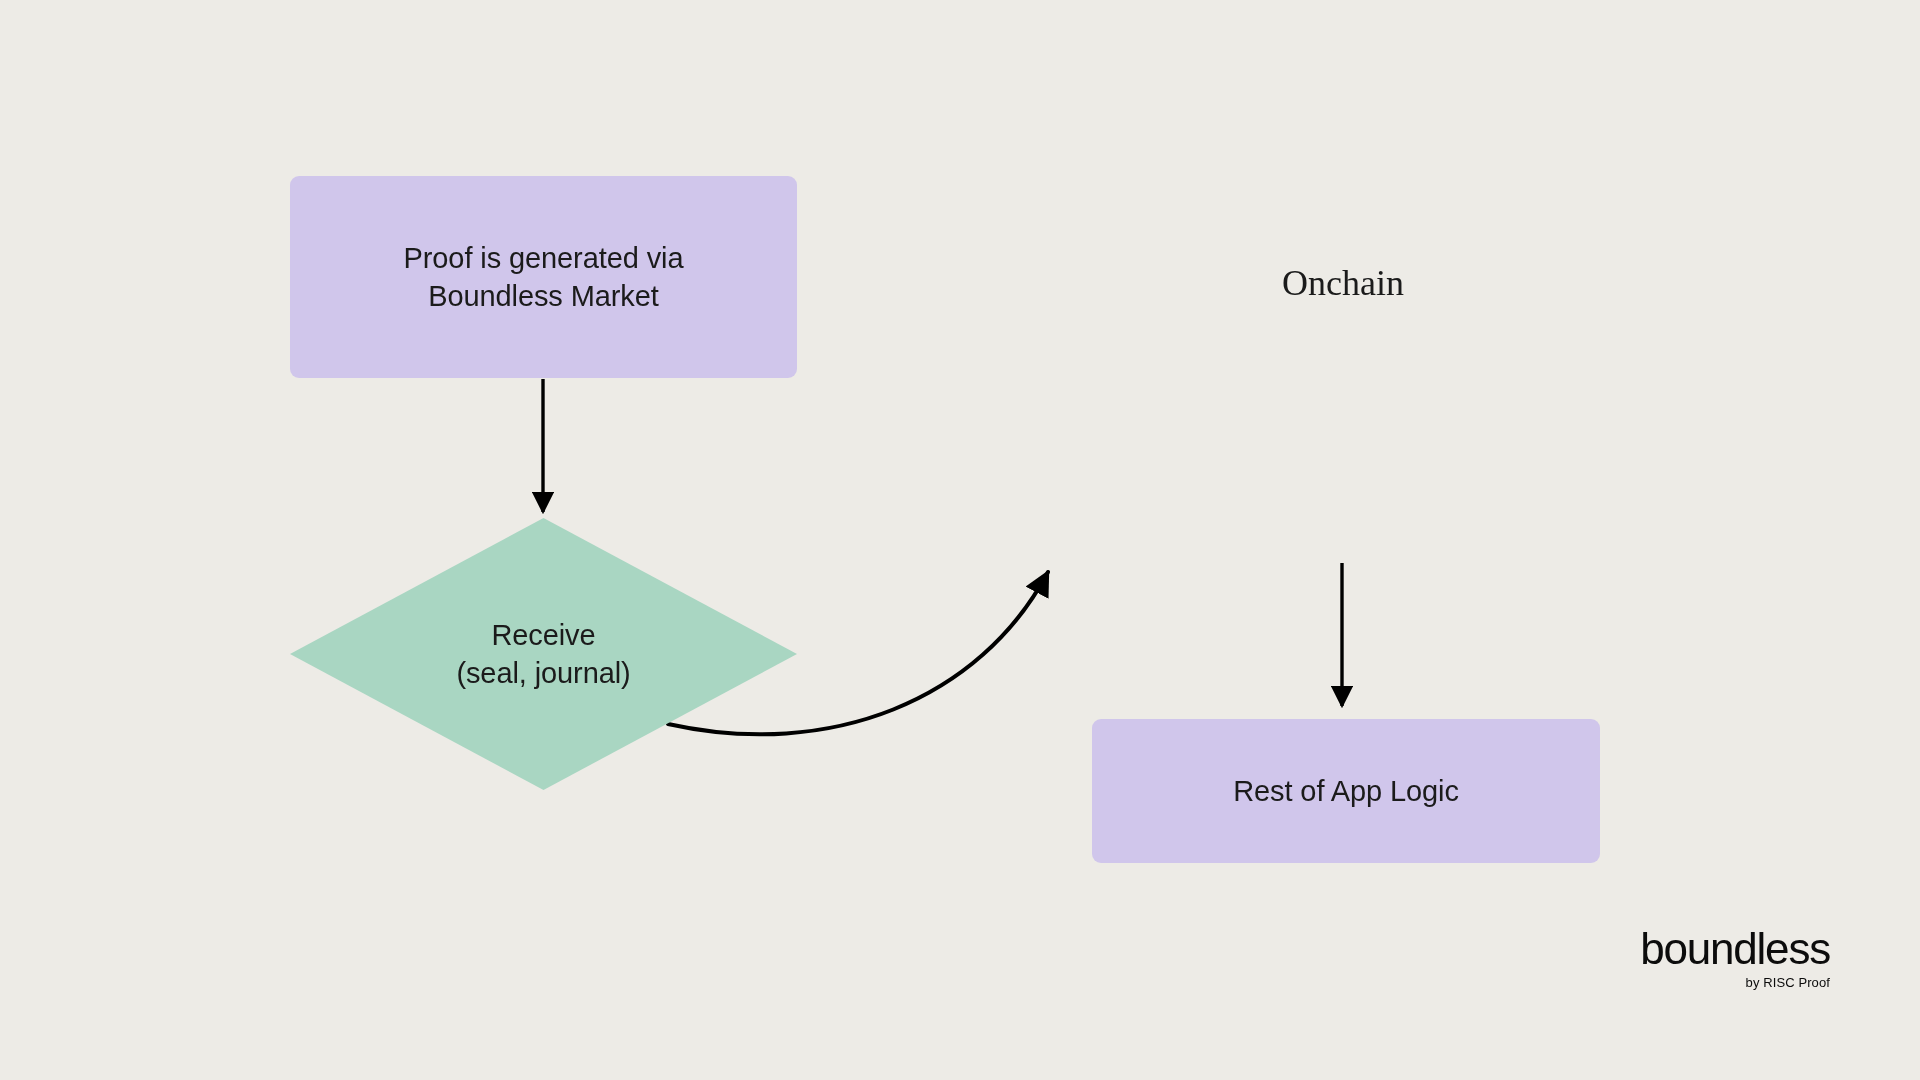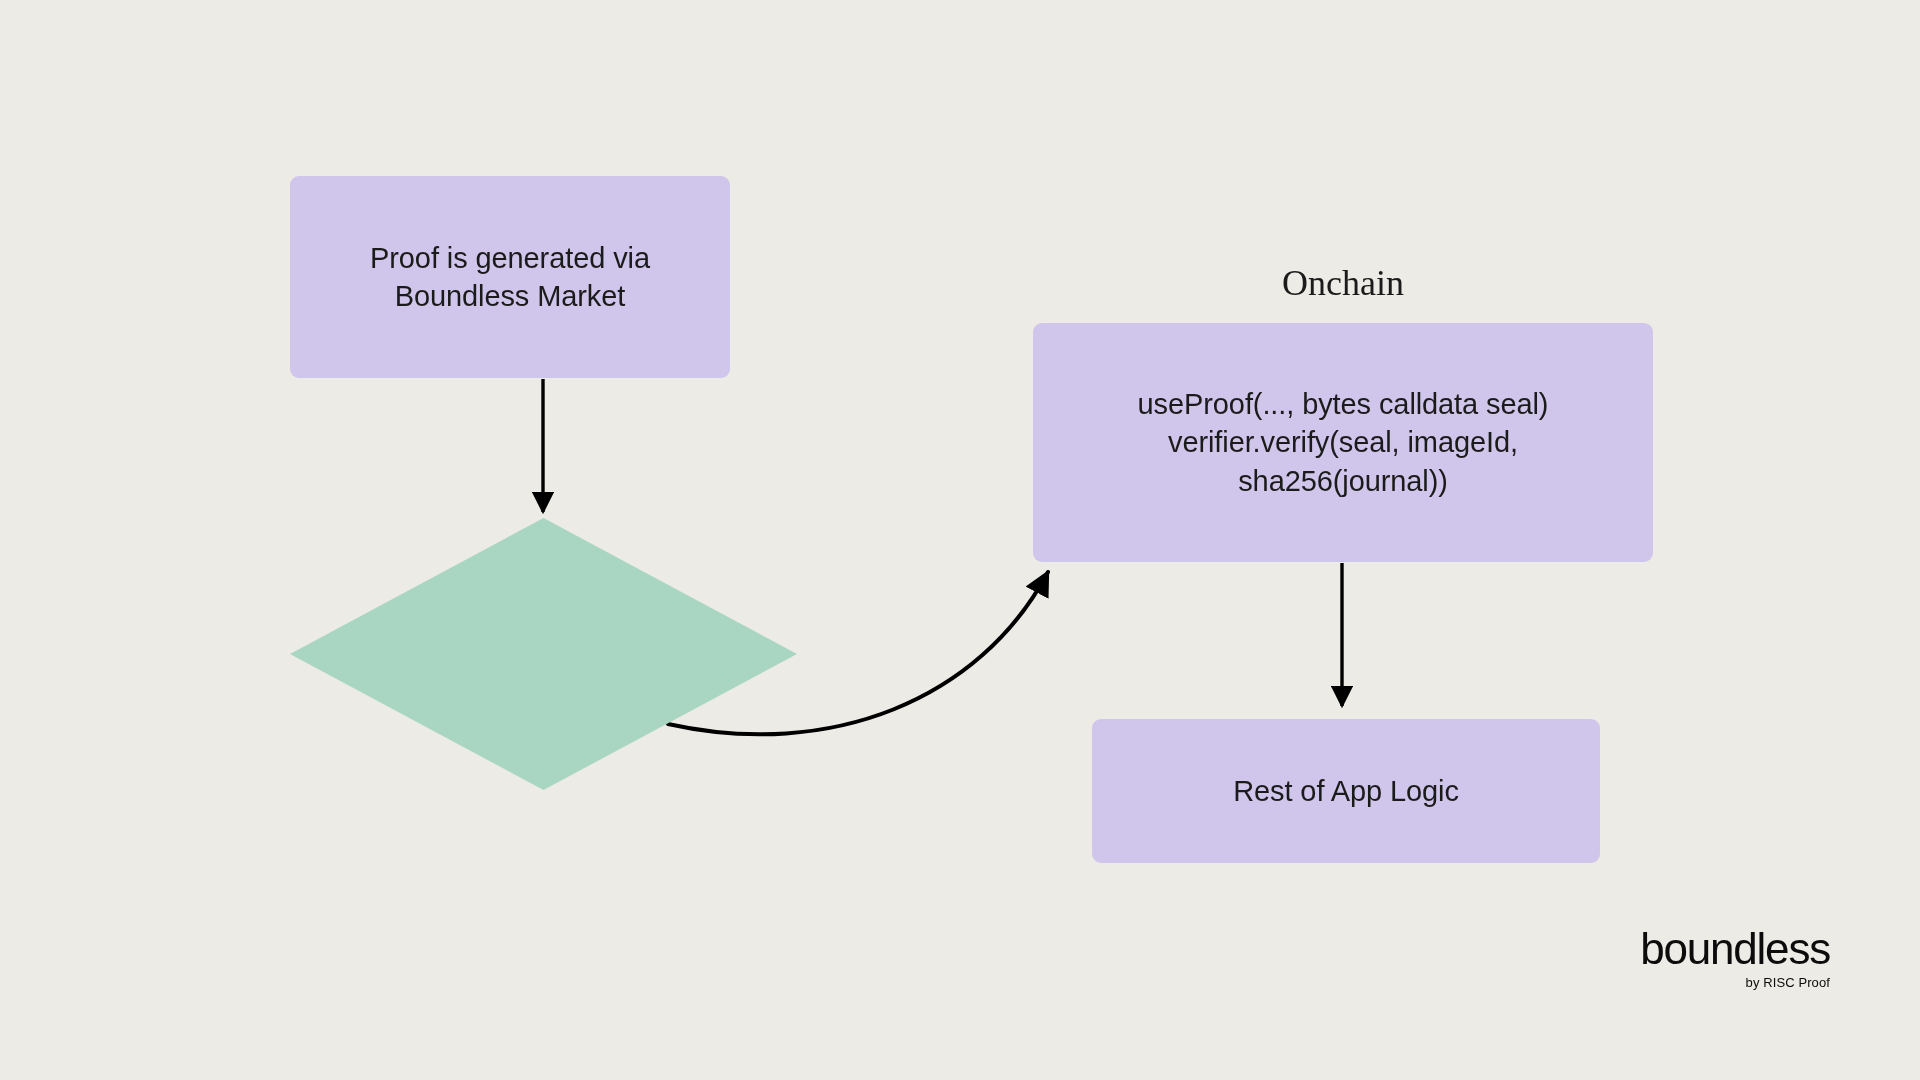--- a/index.html
+++ b/index.html
@@ -37,21 +37,21 @@
     color: #1B1B1B;
     font-family: "Liberation Sans", sans-serif;
     line-height: 1.32;
     white-space: pre-line;
     letter-spacing: -0.1px;
   }
 
   
   #node-proof-generated {
     left: 290px;  top: 176px;
-    width: 440px; height: 202px;
+    width: 507px; height: 202px;
   }
   #node-proof-generated .node-text { font-size: 29px; }
 
   #node-receive {
     left: 290px;  top: 518px;
     width: 507px; height: 272px;
     background: transparent;
   }
   .diamond-shape {
     position: absolute;
@@ -146,29 +146,26 @@
     </g>
   </svg>
 
   <div class="node box" id="node-proof-generated">
     <div class="node-text">Proof is generated via
 Boundless Market</div>
   </div>
 
   <div class="node" id="node-receive">
     <div class="diamond-shape"></div>
+    <div class="node-text">Receive
+(seal, journal)</div>
   </div>
 
   <div id="label-onchain">Onchain</div>
 
-  <div class="node box" id="node-use-proof">
-    <div class="node-text">useProof(..., bytes calldata seal)
-verifier.verify(seal, imageId,
-sha256(journal))</div>
-  </div>
 
   <div class="node box" id="node-rest-app-logic">
     <div class="node-text">Rest of App Logic</div>
   </div>
 
   <div id="brand-logo">
     <div id="brand-wordmark">boundless</div>
     <div id="brand-tagline">by RISC Proof</div>
   </div>
 

